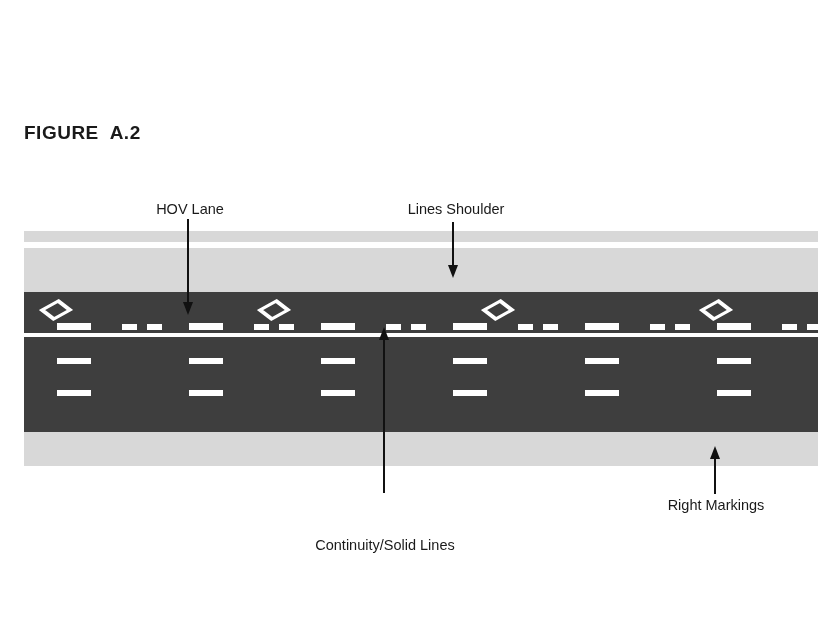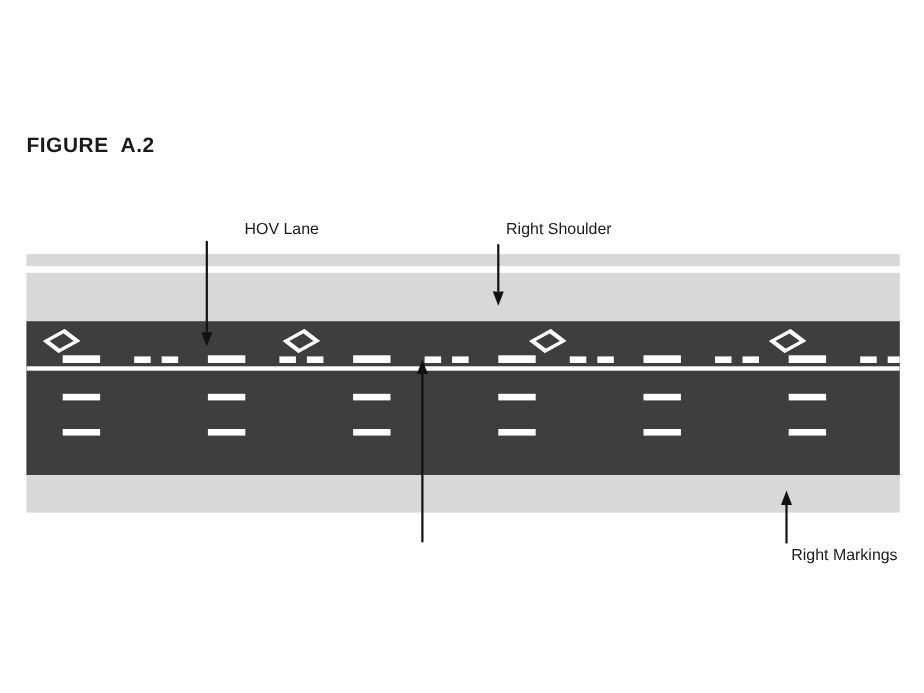--- a/index.html
+++ b/index.html
@@ -13,21 +13,21 @@
   .abs{position:absolute;}
   .figure-title{
     left:0;right:0;top:122px;
     font-size:19px;font-weight:bold;
     letter-spacing:.5px;
     white-space:pre;
     margin-left:24px;
   }
   .callout{
     font-size:14.5px;
-    text-align:right;
+    text-align:center;
     line-height:20px;
     white-space:pre;
   }
   
   .band{left:24px;width:794px;}
   .strip-top{top:231px;height:11px;background:var(--shoulder,#d8d8d8);}
   .shoulder-top{top:248px;height:44px;background:var(--shoulder,#d8d8d8);}
   .roadway{top:292px;height:140px;background:var(--pavement,#3e3e3e);overflow:hidden;}
   .shoulder-bottom{top:432px;height:34px;background:var(--shoulder,#d8d8d8);}
   .solid-line{position:absolute;left:0;top:41px;width:100%;height:4px;background:var(--marking,#fff);}
@@ -56,21 +56,21 @@
   .arrow-left-shoulder{left:447px;top:222px;height:56px;}
   .arrow-continuity{left:378px;top:327px;height:166px;}
   .arrow-right-shoulder{left:709px;top:446px;height:48px;}
 </style>
 </head>
 <body style="--background: #ffffff; --pavement: #3e3e3e; --shoulder: #d8d8d8; --marking: #ffffff; --arrow: #111111; --text: #1a1a1a;">
 
 <div class="abs figure-title">FIGURE  A.2</div>
 
 <div class="abs callout" style="left:90px;top:199px;width:200px;">HOV Lane</div>
-<div class="abs callout" style="left:356px;top:199px;width:200px;">Right Shoulder</div>
+<div class="abs callout" style="left:356px;top:199px;width:200px;">Lines Shoulder</div>
 
 <div class="abs band strip-top"></div>
 <div class="abs band shoulder-top"></div>
 <div class="abs band roadway">
   <div class="solid-line"></div>
 
 <div class="dash" style="left: 33px; top: 31px; width: 34px; height: 7px;"></div>
     <div class="dash" style="left: 98px; top: 32px; width: 15px; height: 6px;"></div>
     <div class="dash" style="left: 123px; top: 32px; width: 15px; height: 6px;"></div>
     <div class="dash" style="left: 33px; top: 66px; width: 34px; height: 6px;"></div>
@@ -126,14 +126,15 @@
 <div class="arrow arrow-continuity">
   <div class="head-up"></div>
   <div class="shaft"></div>
 </div>
 <div class="arrow arrow-right-shoulder">
   <div class="head-up"></div>
   <div class="shaft"></div>
 </div>
 
 <div class="abs callout" style="left:285px;top:495px;width:200px;">
+  <div>Continuity/Solid Lines</div>
 </div>
 <div class="abs callout" style="left:616px;top:495px;width:200px;">Right Markings</div>
 
 </body></html>

